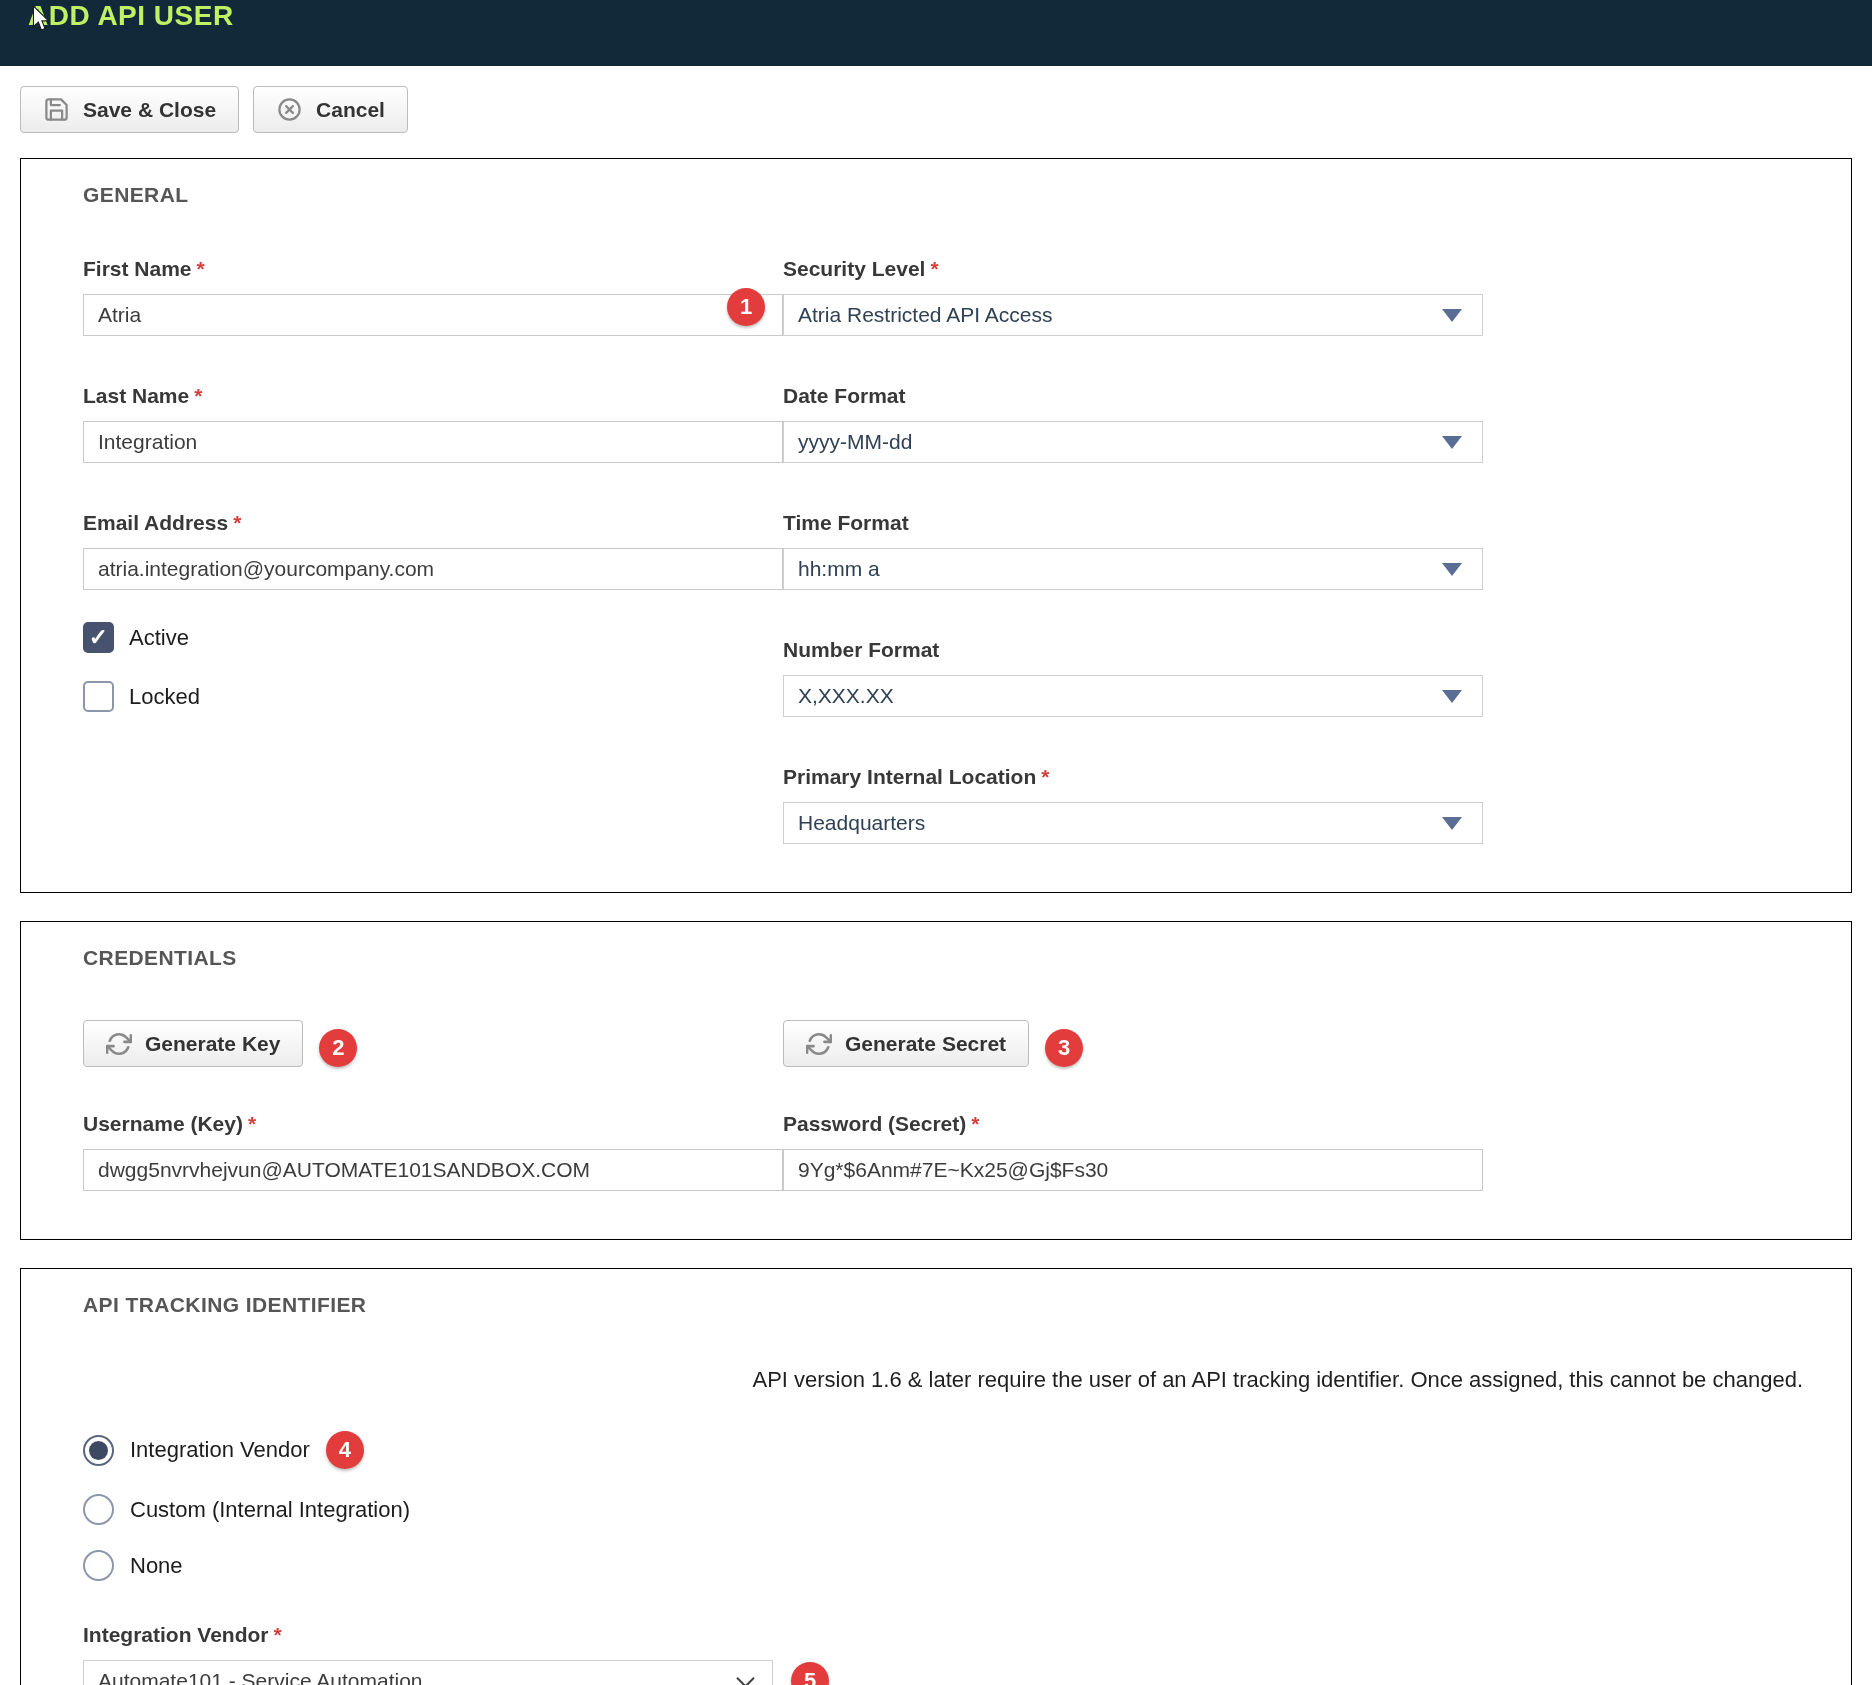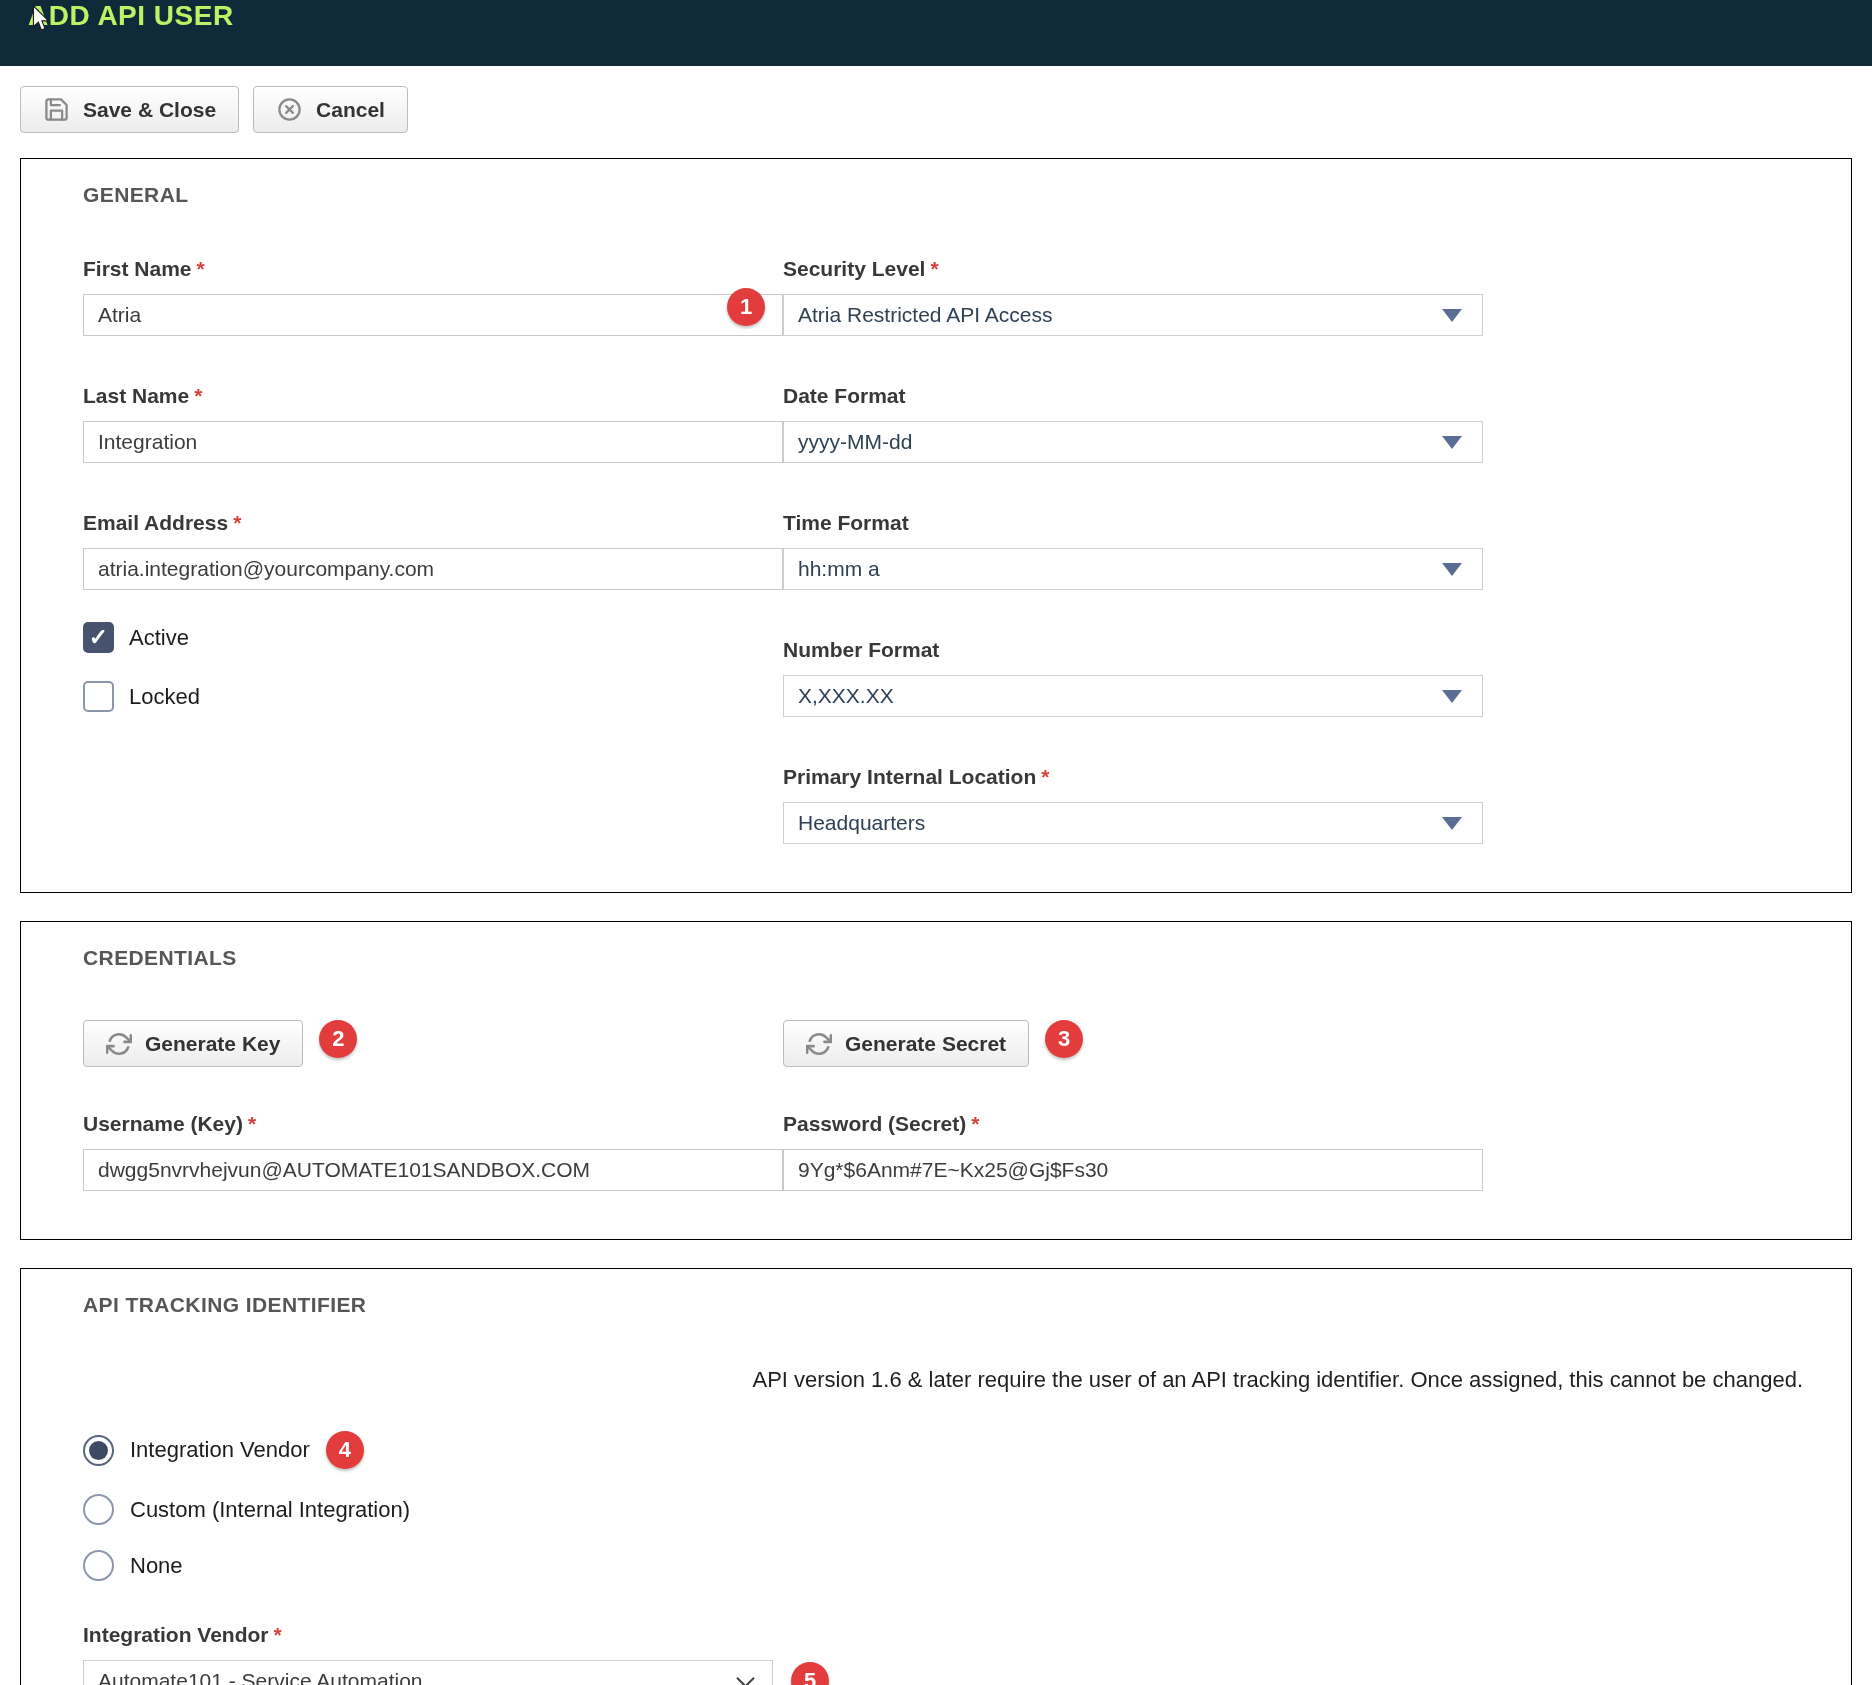--- a/index.html
+++ b/index.html
@@ -95,21 +95,21 @@
   .radio {
     width:31px; height:31px; border-radius:50%; background:#fff;
     border:2px solid #8c97ad; display:flex; align-items:center; justify-content:center; flex:none;
   }
   .radio.selected { border-color:#5a6680; }
   .radio .dot { width:19px; height:19px; border-radius:50%; background:transparent; }
   .radio.selected .dot { background:#3e4a63; }
   .radio-label { font-size:22px; color:#1c1c1c; }
 
   
-  .gen-row { display:flex; align-items:flex-start; gap:16px; margin-bottom:45px; }
+  .gen-row { display:flex; align-items:flex-end; gap:16px; margin-bottom:45px; }
 
   
   .description { font-size:22px; color:#1f1f1f; margin-bottom:38px;text-align:right; }
   .vendor-field { margin-top:42px; }
   .select-wrap.narrow { width:690px; }
 </style>
 </head>
 <body>
 
 <div class="app-header">

